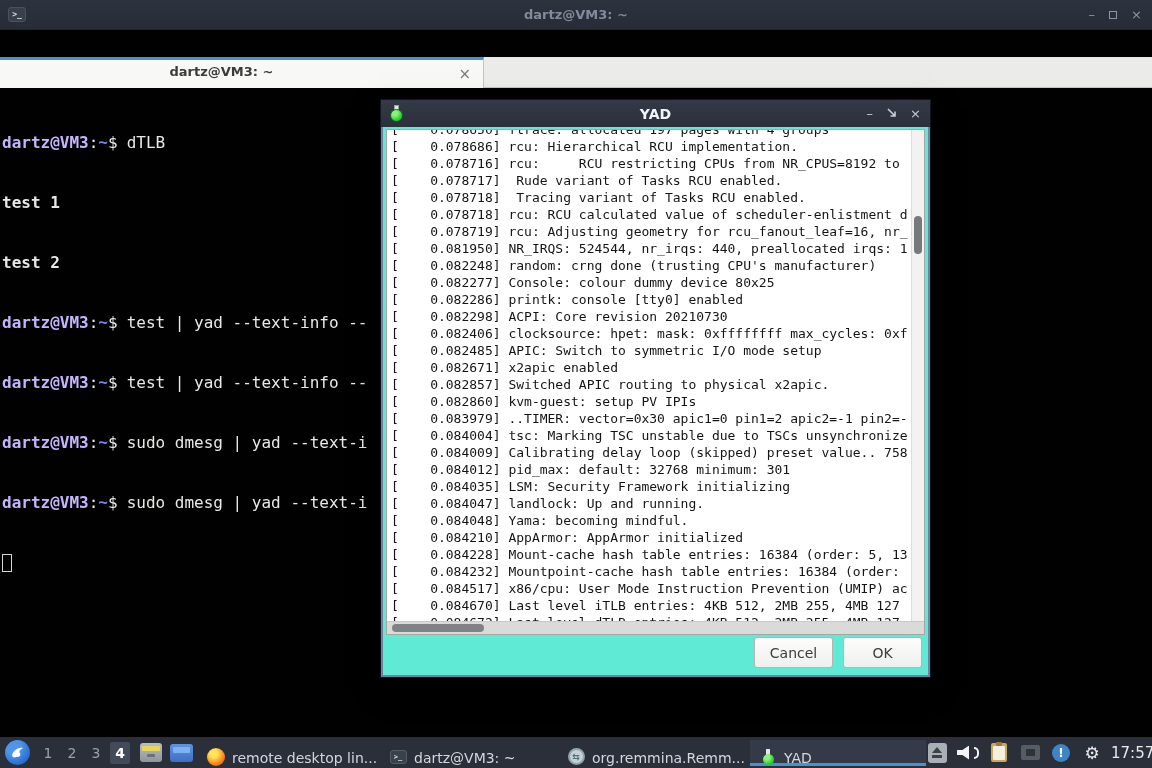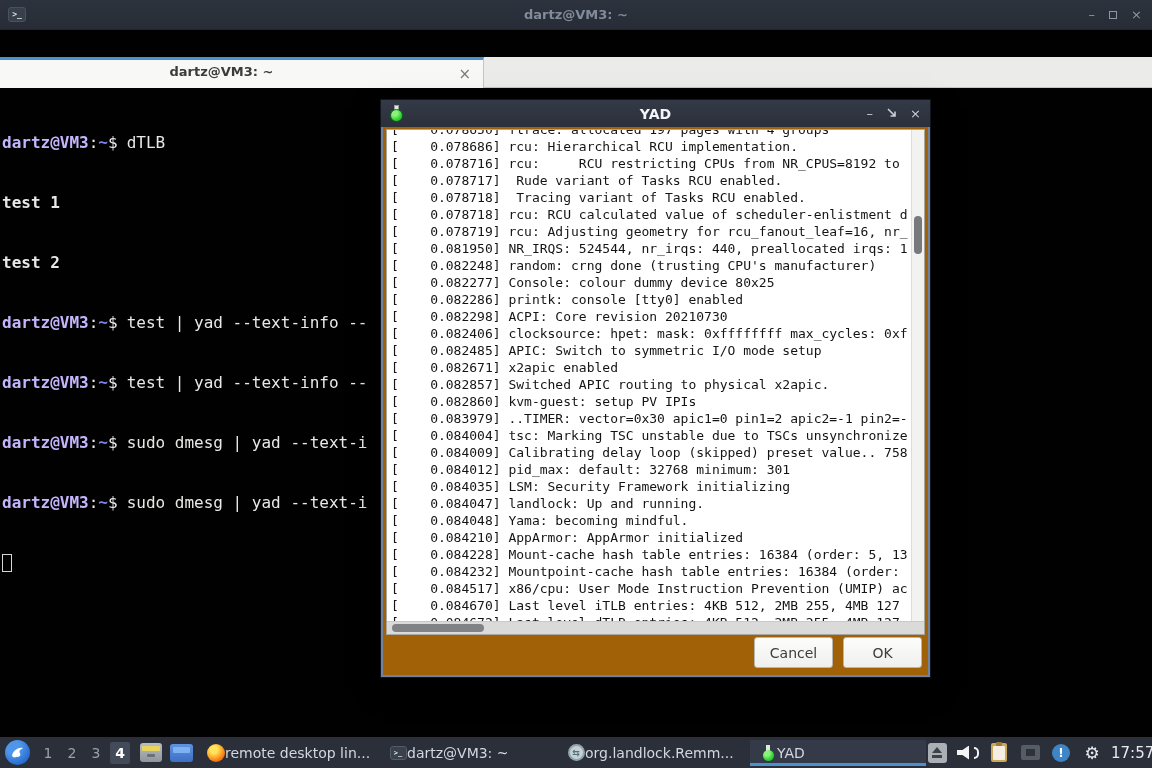--- a/index.html
+++ b/index.html
@@ -52,21 +52,21 @@
     background:linear-gradient(#333946,#2b303b);display:flex;align-items:center;}
   .flask{position:relative;width:13px;height:17px;margin-left:9px;}
   .flask .bulb{position:absolute;left:0;bottom:0;width:13px;height:13px;border-radius:50%;
     background:radial-gradient(circle at 35% 30%,#8df07a 0 25%,#35d23a 60%,#18a31f);border:1px solid #0d6d14;}
   .flask .neck{position:absolute;left:4px;top:0;width:5px;height:6px;background:#dfe9df;border:1px solid #9aa59a;}
   .yad-title{position:absolute;left:0;right:0;text-align:center;color:#f2f4f7;font-size:14px;font-weight:bold;}
   .yad-controls{position:absolute;right:9px;top:0;height:27px;display:flex;align-items:center;gap:13px;color:#c9ced8;}
   .yc{font-size:13px;line-height:27px;}
   .yad-body{position:absolute;left:0;top:27px;right:0;bottom:0;
     border-left:2px solid #6f82a0;border-right:2px solid #6f82a0;border-bottom:2px solid #6f82a0;
-    background:#a16207;padding:2px 3px 0 3px;}
+    background:#5eead4;padding:2px 3px 0 3px;}
   .textview{position:relative;width:100%;height:506px;background:#ffffff;border:1px solid #a9a6a1;overflow:hidden;}
   .log-clip{position:absolute;left:0;top:0;right:13px;bottom:0;overflow:hidden;}
   .log-scroll{margin-top:-9px;padding-left:4px;font-family:"DejaVu Sans Mono",monospace;
     font-size:13px;line-height:17px;color:#141414;white-space:pre;}
   .vscrollbar{position:absolute;right:0;top:0;width:13px;bottom:13px;background:#f2f2f1;border-left:1px solid #dddcda;}
   .vthumb{position:absolute;left:2px;top:86px;width:8px;height:38px;background:#77797d;border-radius:5px;}
   .hscrollbar{position:absolute;left:0;right:0;bottom:0;height:13px;background:#dadad8;border-top:1px solid #c9c9c7;}
   .hthumb{position:absolute;left:5px;top:2px;width:92px;height:8px;background:#808285;border-radius:5px;}
   .yad-buttons{position:absolute;right:6px;bottom:7px;display:flex;gap:10px;}
   .yad-btn{width:79px;height:31px;border:1px solid #b9b5b0;border-radius:3px;
@@ -80,21 +80,21 @@
     background:radial-gradient(circle at 35% 30%,#4f96e8 0 30%,#2a6fd2 70%,#1d57ad);display:flex;align-items:center;justify-content:center;}
   .pager{display:flex;align-items:center;gap:4px;margin-right:8px;}
   .ws{width:20px;text-align:center;font-size:14px;color:#9aa1ad;line-height:22px;border-radius:2px;}
   .ws.active{background:#434a58;color:#ffffff;font-weight:bold;}
   .launcher{width:26px;height:26px;display:flex;align-items:center;justify-content:center;margin-right:4px;flex:0 0 auto;}
   .cabinet{width:22px;height:19px;background:linear-gradient(#b9bec2,#8f959b);border-radius:3px;position:relative;}
   .cabinet:before{content:"";position:absolute;left:2px;top:3px;right:2px;height:5px;background:#e8d55e;border-radius:1px;}
   .cabinet:after{content:"";position:absolute;left:7px;top:11px;width:8px;height:3px;background:#6a7076;border-radius:1px;}
   .bluefolder{width:23px;height:18px;background:linear-gradient(#5e93e2,#3d6fc4);border-radius:3px;position:relative;}
   .bluefolder:before{content:"";position:absolute;left:3px;top:3px;right:3px;height:6px;background:#7fb0f0;border-radius:1px;}
-  .tb-win{height:26px;display:flex;align-items:center;padding:0 9px;flex:0 0 auto;
+  .tb-win{height:26px;display:flex;align-items:flex-end;gap:7px;padding:0 9px;flex:0 0 auto;
     font-size:14px;color:#d3d7de;white-space:nowrap;overflow:hidden;}
   .tb-win.active{background:#343a47;box-shadow:inset 0 -3px 0 #4d90cf;}
   .tb-ico{width:18px;height:18px;flex:0 0 auto;display:flex;align-items:center;justify-content:center;}
   .ff-icon{width:18px;height:18px;border-radius:50%;
     background:radial-gradient(circle at 38% 32%,#ffe35c 0 22%,#ffae2e 45%,#f06f13 72%,#cf4a04);}
   .term-ico-small{width:17px;height:14px;background:#3a414d;border:1px solid #545c6a;border-radius:3px;
     color:#d7ecd7;font:bold 7px/12px "DejaVu Sans Mono",monospace;text-align:center;}
   .remmina-icon{width:17px;height:17px;border-radius:50%;background:#c7d0d4;border:2px solid #8fa6ad;
     display:flex;align-items:center;justify-content:center;color:#4d7480;font-size:9px;font-weight:bold;}
   .flask-small{position:relative;width:11px;height:16px;}
@@ -218,21 +218,21 @@
     <div class="tb-win" style="width:178px">
       <span class="tb-ico">
           <span class="term-ico-small">&gt;_</span>
         </span>
       <span>dartz@VM3: ~</span>
     </div>
     <div class="tb-win" style="width:192px">
       <span class="tb-ico">
           <span class="remmina-icon">⇆</span>
         </span>
-      <span>org.landlock.Remm...</span>
+      <span>org.remmina.Remm...</span>
     </div>
     <div class="tb-win active" style="width:176px">
       <span class="tb-ico">
           <span class="flask-small">
             <span class="neck"></span>
             <span class="bulb"></span>
           </span>
         </span>
       <span>YAD</span>
     </div>

